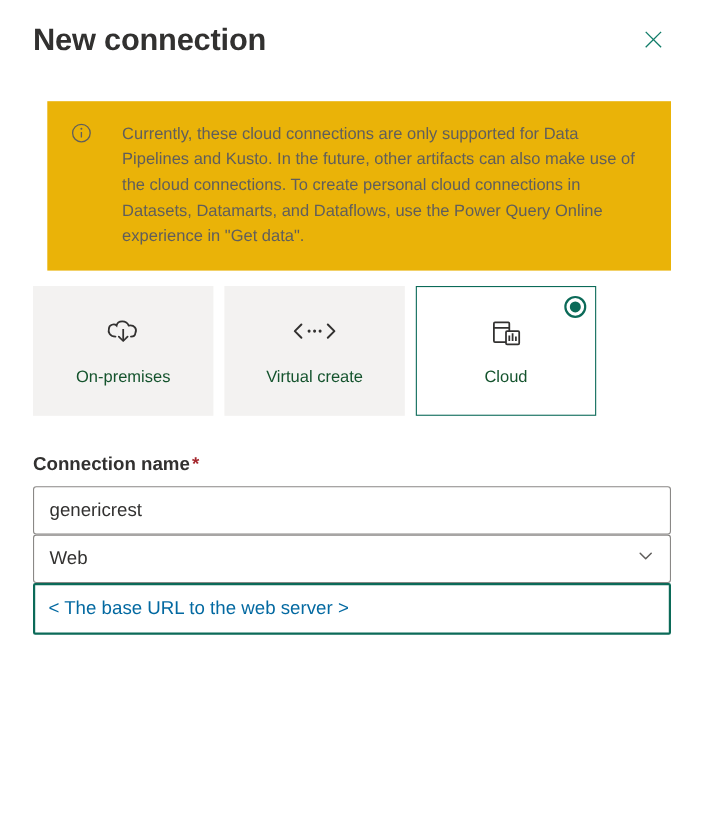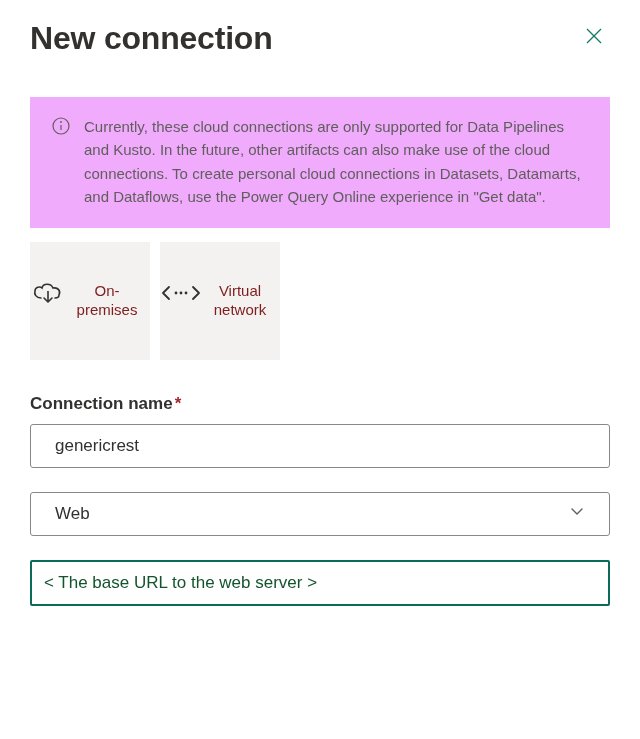--- a/index.html
+++ b/index.html
@@ -8,52 +8,53 @@
     font-family: "Segoe UI", -apple-system, BlinkMacSystemFont, sans-serif;
     color:#323130;
     width:640px;
     height:739px;
     background:#fff;
     padding:20px 30px;
     position:relative;
   }
   .header-row { display:flex; justify-content:space-between; align-items:flex-start; }
   .title {
-    font-size:32px;
+    font-size:28px;
     font-weight:600;
     margin:0 0 40px;
     letter-spacing:-0.2px;
   }
   .close-btn {
     background:none; border:none; cursor:pointer;
     padding:6px; color:#107C68;
   }
   .close-btn svg { display:block; }
 
   .info-banner {
-    background:#f0abfc;
+    background:#eab308;
     padding:18px 22px 20px 22px;
     display:flex;
-    gap:14px;
+    gap:28px;
     font-size:15px;
     line-height:1.55;
     color:#605e5c;
     margin-bottom:14px;
+    margin-left:13px;
   }
   .info-banner .icon-col { flex:0 0 auto; padding-top:2px; }
   .info-banner .msg-col { flex:1 1 auto; }
 
   .option-row { display:flex; gap:10px; margin-bottom:34px; }
   .option-card {
-    width:120px; height:118px;
+    width:164px; height:118px;
     background:#f3f2f1;
-    display:flex; flex-direction:row;
+    display:flex; flex-direction:column;
     align-items:center; justify-content:center;
     position:relative;
-    font-size:15px; color:#7f1d1d;
+    font-size:15px; color:#14532d;
     border:1px solid transparent;
     cursor:pointer;
     text-align:center;
   }
   .option-card .card-icon { height:34px; display:flex; align-items:center; justify-content:center; margin-bottom:14px; }
   .option-card .card-label { line-height:1.25; }
   .option-card.selected {
     background:#fff;
     border:1px solid #0b6a58;
   }
@@ -61,49 +62,49 @@
     position:absolute; top:8px; right:8px;
     width:20px; height:20px;
     border:2px solid #0b6a58; border-radius:50%;
     display:flex; align-items:center; justify-content:center;
   }
   .radio-dot::after{
     content:""; width:10px; height:10px; border-radius:50%;
     background:#0b6a58;
   }
 
-  .field-block { margin-bottom:24px; }
+  .field-block { }
   .field-label {
     font-size:17px; font-weight:600; margin-bottom:10px;
   }
   .req { color:#a4262c; margin-left:2px; }
 
   .text-input, .select-box, .url-input {
     width:100%;
     font-size:17px;
     font-family:inherit;
-    padding:10px 24px;
+    padding:10px 14px;
     border:1px solid #8a8886;
     border-radius:3px;
     color:#323130;
     background:#fff;
     line-height:1.3;
   }
   .select-box {
     display:flex; align-items:center; justify-content:flex-start;
     cursor:pointer;
   }
   .select-box .sel-val { flex:1 1 auto; }
   .chevron { color:#605e5c; }
 
   .url-input {
     border:2px solid #0b6a58;
     border-radius:2px;
     padding:10px 12px;
-    color:#14532d;
+    color:#0369a1;
   }
 </style>
 </head>
 <body>
 
 <div class="header-row">
   <h1 class="title">New connection</h1>
   <button class="close-btn">
     <span>
       <svg width="20" height="20" viewBox="0 0 20 20" fill="none" stroke="currentColor" stroke-width="1.2">
@@ -146,23 +147,39 @@
       <span>
         <svg width="40" height="20" viewBox="0 0 40 20" fill="none" stroke="#323130" stroke-width="1.8">
           <polyline points="8,4 2,10 8,16" stroke-linecap="round" stroke-linejoin="round"></polyline>
           <polyline points="32,4 38,10 32,16" stroke-linecap="round" stroke-linejoin="round"></polyline>
           <circle cx="15" cy="10" r="1.4" fill="#323130" stroke="none"></circle>
           <circle cx="20" cy="10" r="1.4" fill="#323130" stroke="none"></circle>
           <circle cx="25" cy="10" r="1.4" fill="#323130" stroke="none"></circle>
         </svg>
       </span>
     </div>
-    <div class="card-label">Virtual network</div>
-  </div>
-
+    <div class="card-label">Virtual create</div>
+  </div>
+
+  <div class="option-card selected">
+    <span class="radio-dot"></span>
+    <div class="card-icon">
+      <span>
+        <svg width="34" height="28" viewBox="0 0 34 28" fill="none" stroke="#323130" stroke-width="1.6">
+          <rect x="6" y="6" width="14" height="18" rx="1"></rect>
+          <line x1="6" y1="11" x2="20" y2="11"></line>
+          <rect x="17" y="14" width="12" height="12" rx="1" fill="#fff"></rect>
+          <line x1="20" y1="23" x2="20" y2="18"></line>
+          <line x1="23" y1="23" x2="23" y2="16"></line>
+          <line x1="26" y1="23" x2="26" y2="19"></line>
+        </svg>
+      </span>
+    </div>
+    <div class="card-label">Cloud</div>
+  </div>
 </div>
 
 <div class="field-block">
   <div class="field-label">
     <span>Connection name</span><span class="req">*</span>
   </div>
   <input class="text-input" type="text" value="genericrest" style="">
 </div>
 
 <div class="field-block">

